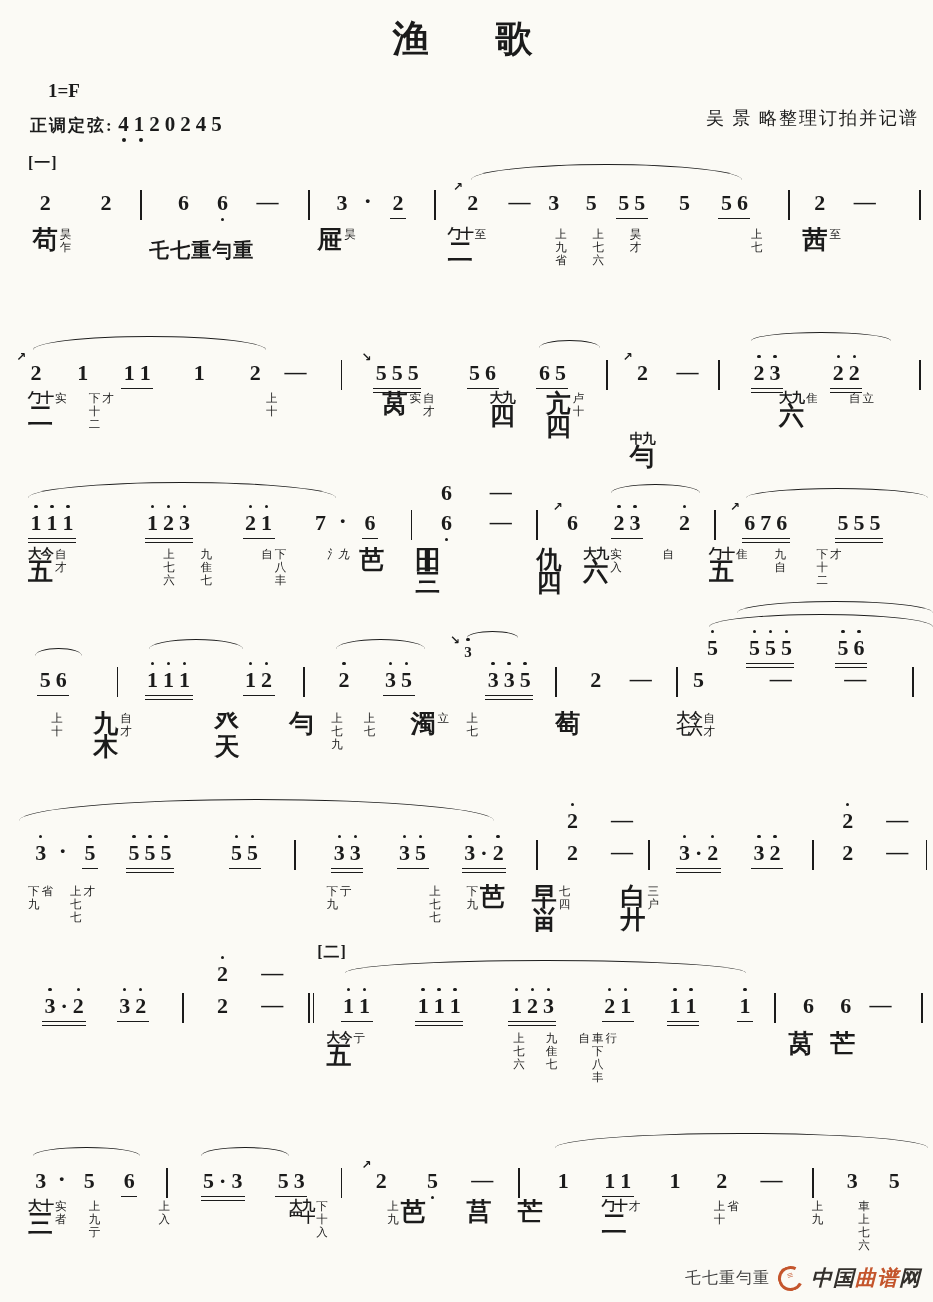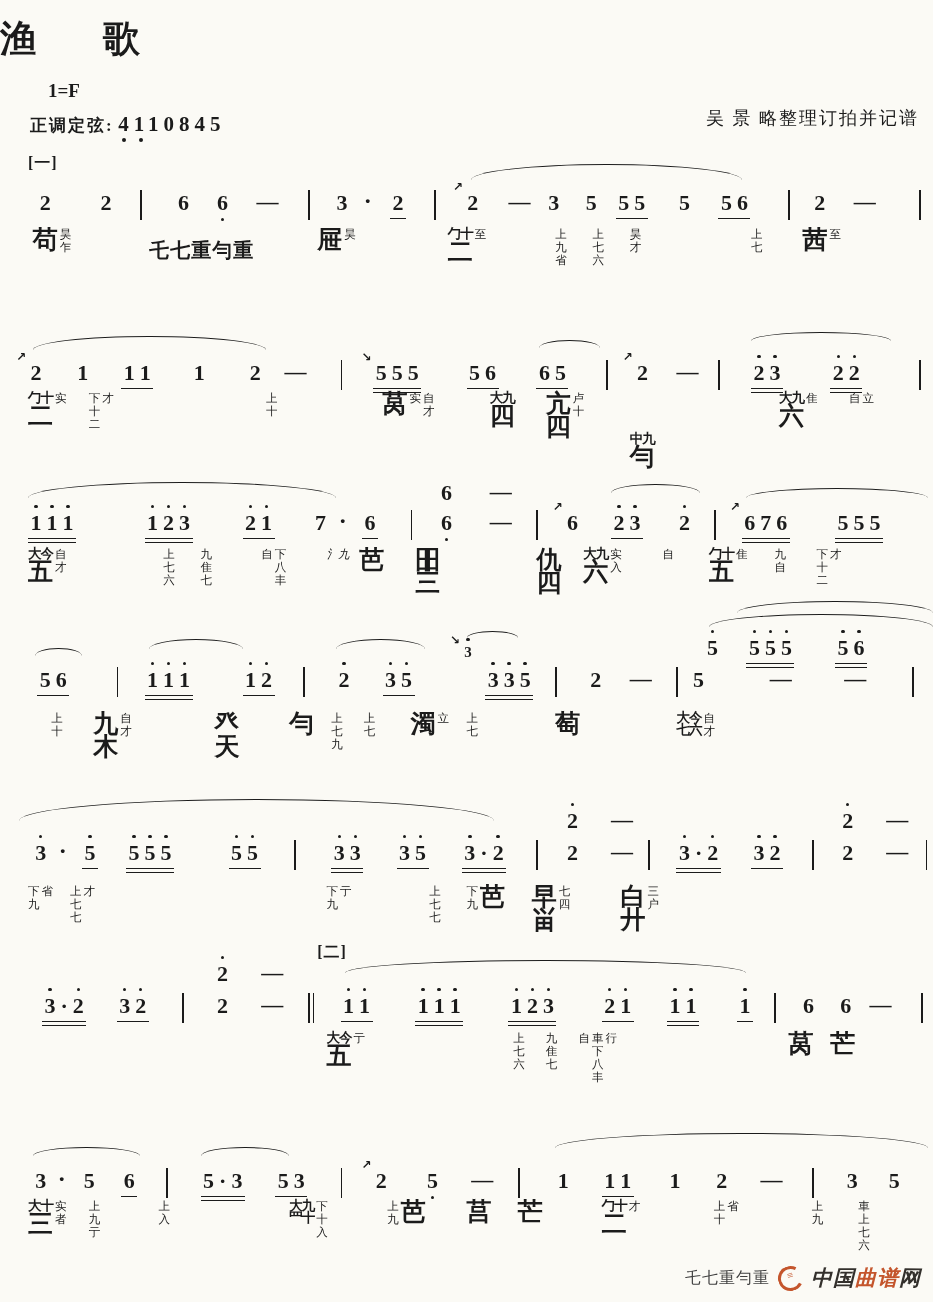--- a/index.html
+++ b/index.html
@@ -1,19 +1,19 @@
 <!DOCTYPE html>
 <html><head>
 <meta charset="utf-8">
 <style>
   html,body{margin:0;padding:0;}
   .page{position:relative;width:933px;height:1302px;background:#fbfaf5;overflow:hidden;
         font-family:"Liberation Serif","DejaVu Serif",serif;color:#1b1b1b;}
   
-  .title{position:absolute;top:14px;left:0;width:100%;text-align:left;
+  .title{position:absolute;top:14px;left:0;width:100%;text-align:center;
          font-size:37px;font-weight:bold;letter-spacing:8px;
          font-family:"DejaVu Serif","Liberation Serif",serif;}
   .title .gap{display:inline-block;width:58px;}
   .keysig{position:absolute;left:48px;top:80px;font-size:19px;font-weight:bold;}
   .tuningrow{position:absolute;left:30px;top:112px;font-size:18px;font-weight:bold;}
   .tuningrow .lbl{font-size:17px;letter-spacing:2px;}
   .tuningdigits{position:relative;font-size:21px;letter-spacing:5px;}
   .tuningdigits .ld{position:absolute;width:4px;height:4px;border-radius:50%;background:#1b1b1b;bottom:-6px;}
   .src{position:absolute;right:14px;top:76px;font-size:18px;letter-spacing:1px;}
   .arr{position:absolute;right:14px;top:106px;font-size:18px;letter-spacing:2px;}
@@ -55,21 +55,21 @@
 </head>
 <body>
 
 <div class="page">
   <div class="title"><span>渔</span><span class="gap"></span><span>歌</span></div>
 
   <div class="keysig">1=F</div>
 
   <div class="tuningrow">
     <span class="lbl">正调定弦:</span>
-    <span class="tuningdigits"><span>41</span><span>10845</span><span class="ld" style="left:4px"></span><span class="ld" style="left:21px"></span></span>
+    <span class="tuningdigits"><span>41</span><span>20245</span><span class="ld" style="left:4px"></span><span class="ld" style="left:21px"></span></span>
   </div>
 
   <div class="arr">吴 景 略整理订拍并记谱</div>
 
   <div id="score">
       <div class="" style="position: absolute; left: 0px; top: 0px; width: 100%;">
         <div class="tok" style="left: 3%; top: 153px;">
           <div class="sect">[一]</div>
         </div>
         <div class="tok" style="left: 4%; top: 185px;">

